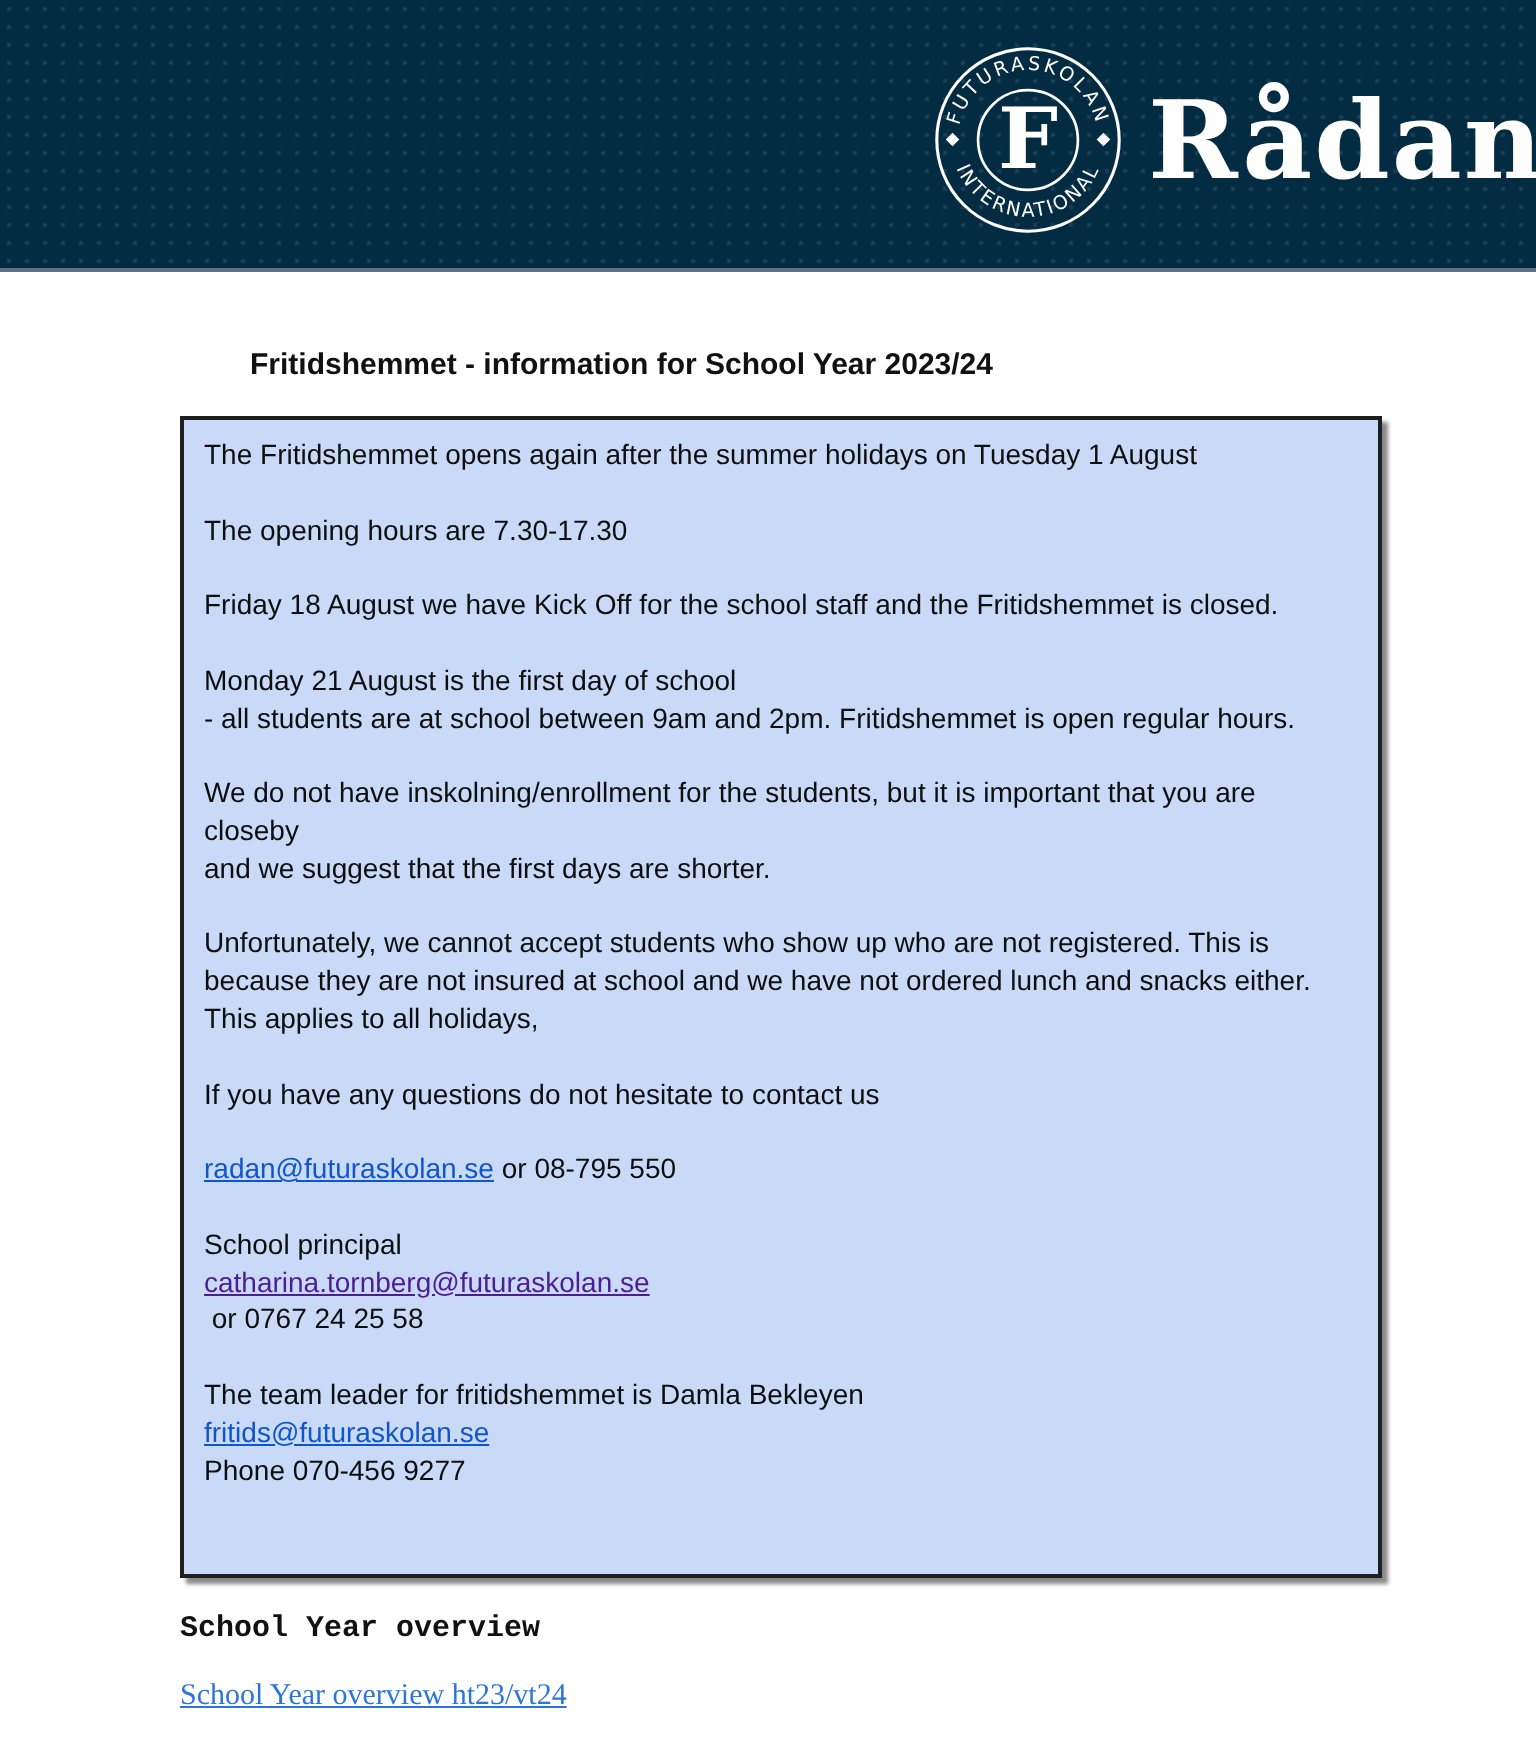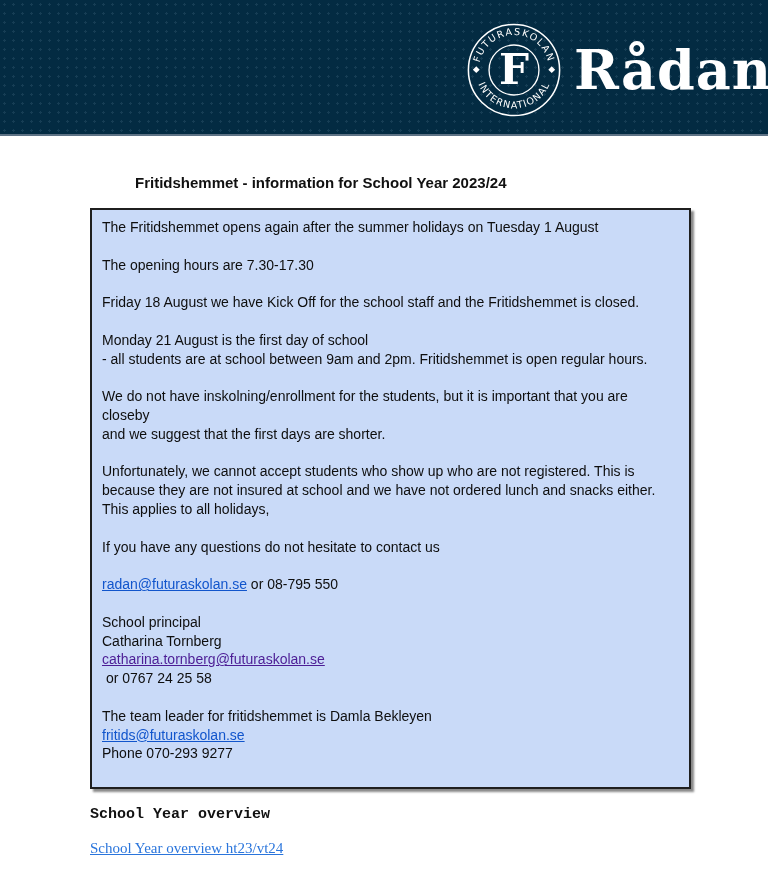--- a/index.html
+++ b/index.html
@@ -24,21 +24,21 @@
     color: #ffffff;
     font-family: "DejaVu Serif", serif;
     font-weight: 600;
     font-size: 54px;
     letter-spacing: 1px;
     line-height: 96px;
   }
 
   
   .doc-title {
-    position: absolute; left: 135px; top: 174px;
+    position: absolute; left: 125px; top: 174px;
     font-size: 15px; font-weight: bold; color: #111;
     white-space: nowrap;
   }
 
   
   .info-box {
     position: absolute; left: 90px; top: 208px;
     width: 601px; height: 581px;
     background: #c9daf8;
     border: 2px solid #1f1f1f;
@@ -113,23 +113,22 @@
     <div class="line"></div>
     <div class="line"><span class="seg-normal">Unfortunately, we cannot accept students who show up who are not registered. This is</span></div>
     <div class="line"><span class="seg-normal">because they are not insured at school and we have not ordered lunch and snacks either.</span></div>
     <div class="line"><span class="seg-normal">This applies to all holidays,</span></div>
     <div class="line"></div>
     <div class="line"><span class="seg-normal">If you have any questions do not hesitate to contact us</span></div>
     <div class="line"></div>
     <div class="line"><a class="seg-link" style="color: rgb(17, 85, 204);">radan@futuraskolan.se</a><span class="seg-normal"> or 08-795 550</span></div>
     <div class="line"></div>
     <div class="line"><span class="seg-normal">School principal</span></div>
-    <div class="line"><span class="seg-normal">Catharina Tornberg</span></div>
     <div class="line"><a class="seg-link" style="color: #4c1d95; text-align: center;">catharina.tornberg@futuraskolan.se</a></div>
     <div class="line"><span class="seg-normal"> or 0767 24 25 58</span></div>
     <div class="line"></div>
     <div class="line"><span class="seg-normal">The team leader for fritidshemmet is Damla Bekleyen</span></div>
     <div class="line"><a class="seg-link" style="color: rgb(17, 85, 204);">fritids@futuraskolan.se</a></div>
-    <div class="line"><span class="seg-normal">Phone 070-293 9277</span></div>
+    <div class="line"><span class="seg-normal">Phone 070-456 9277</span></div>
   </div>
 
 <div class="footer-heading">School Year overview</div>
 <a class="footer-link" style="color: rgb(42, 117, 220);">School Year overview ht23/vt24</a>
 
 </body></html>

